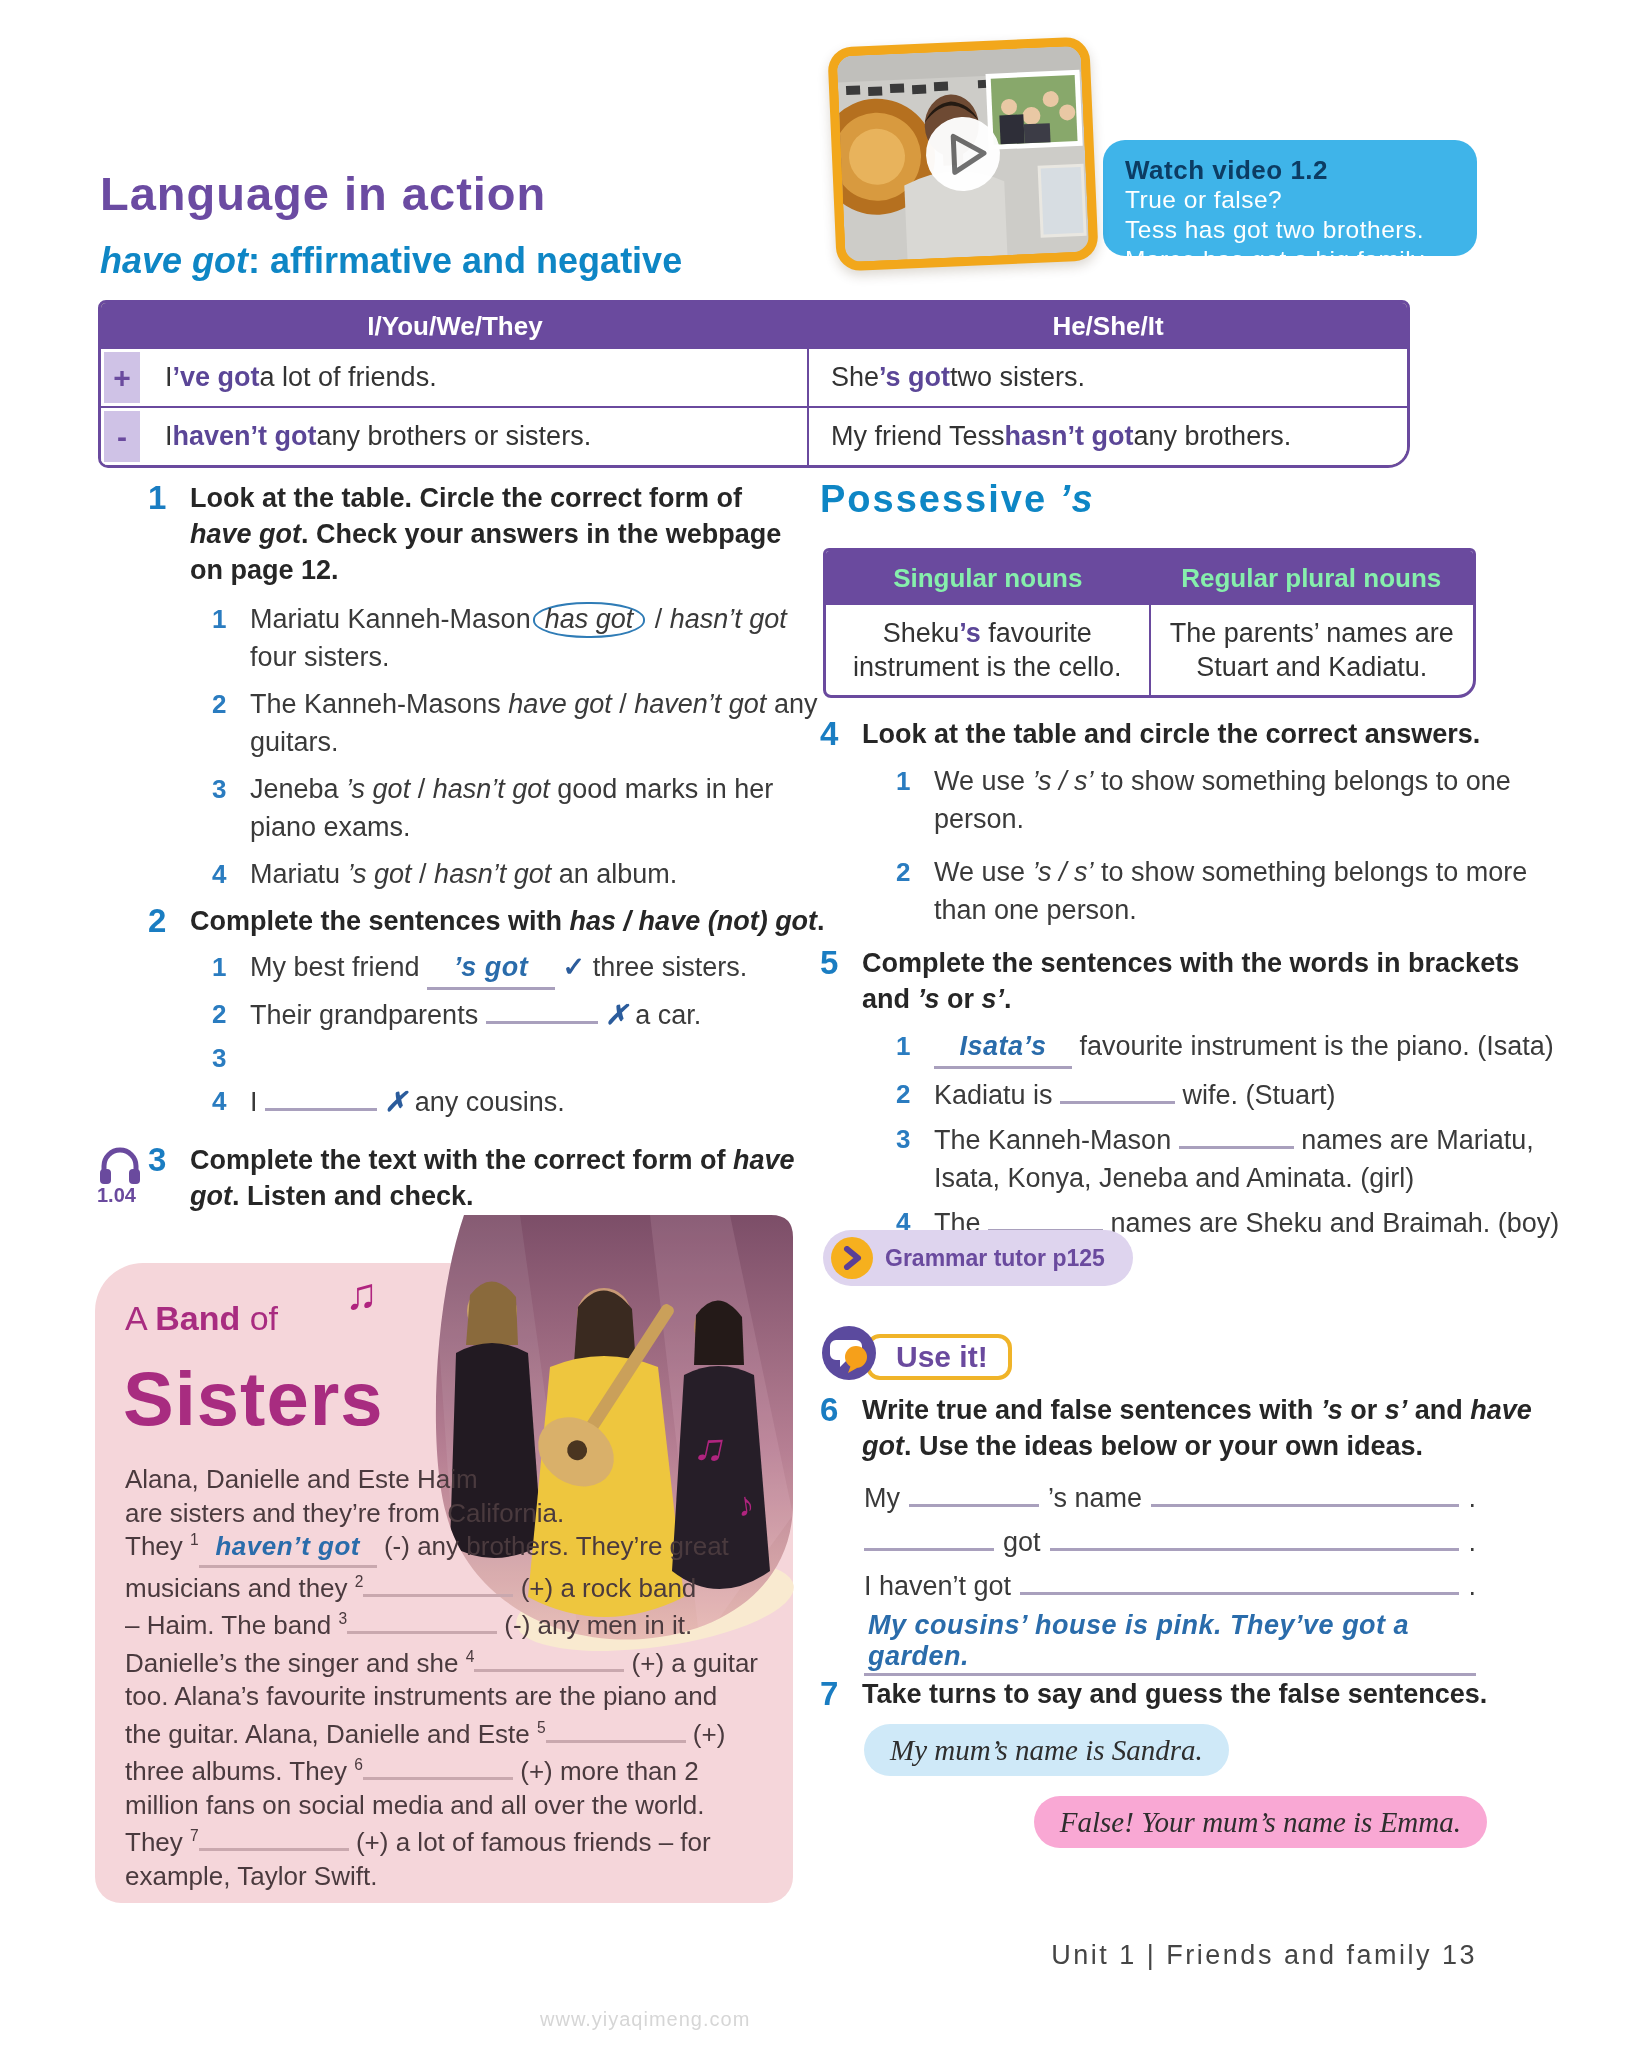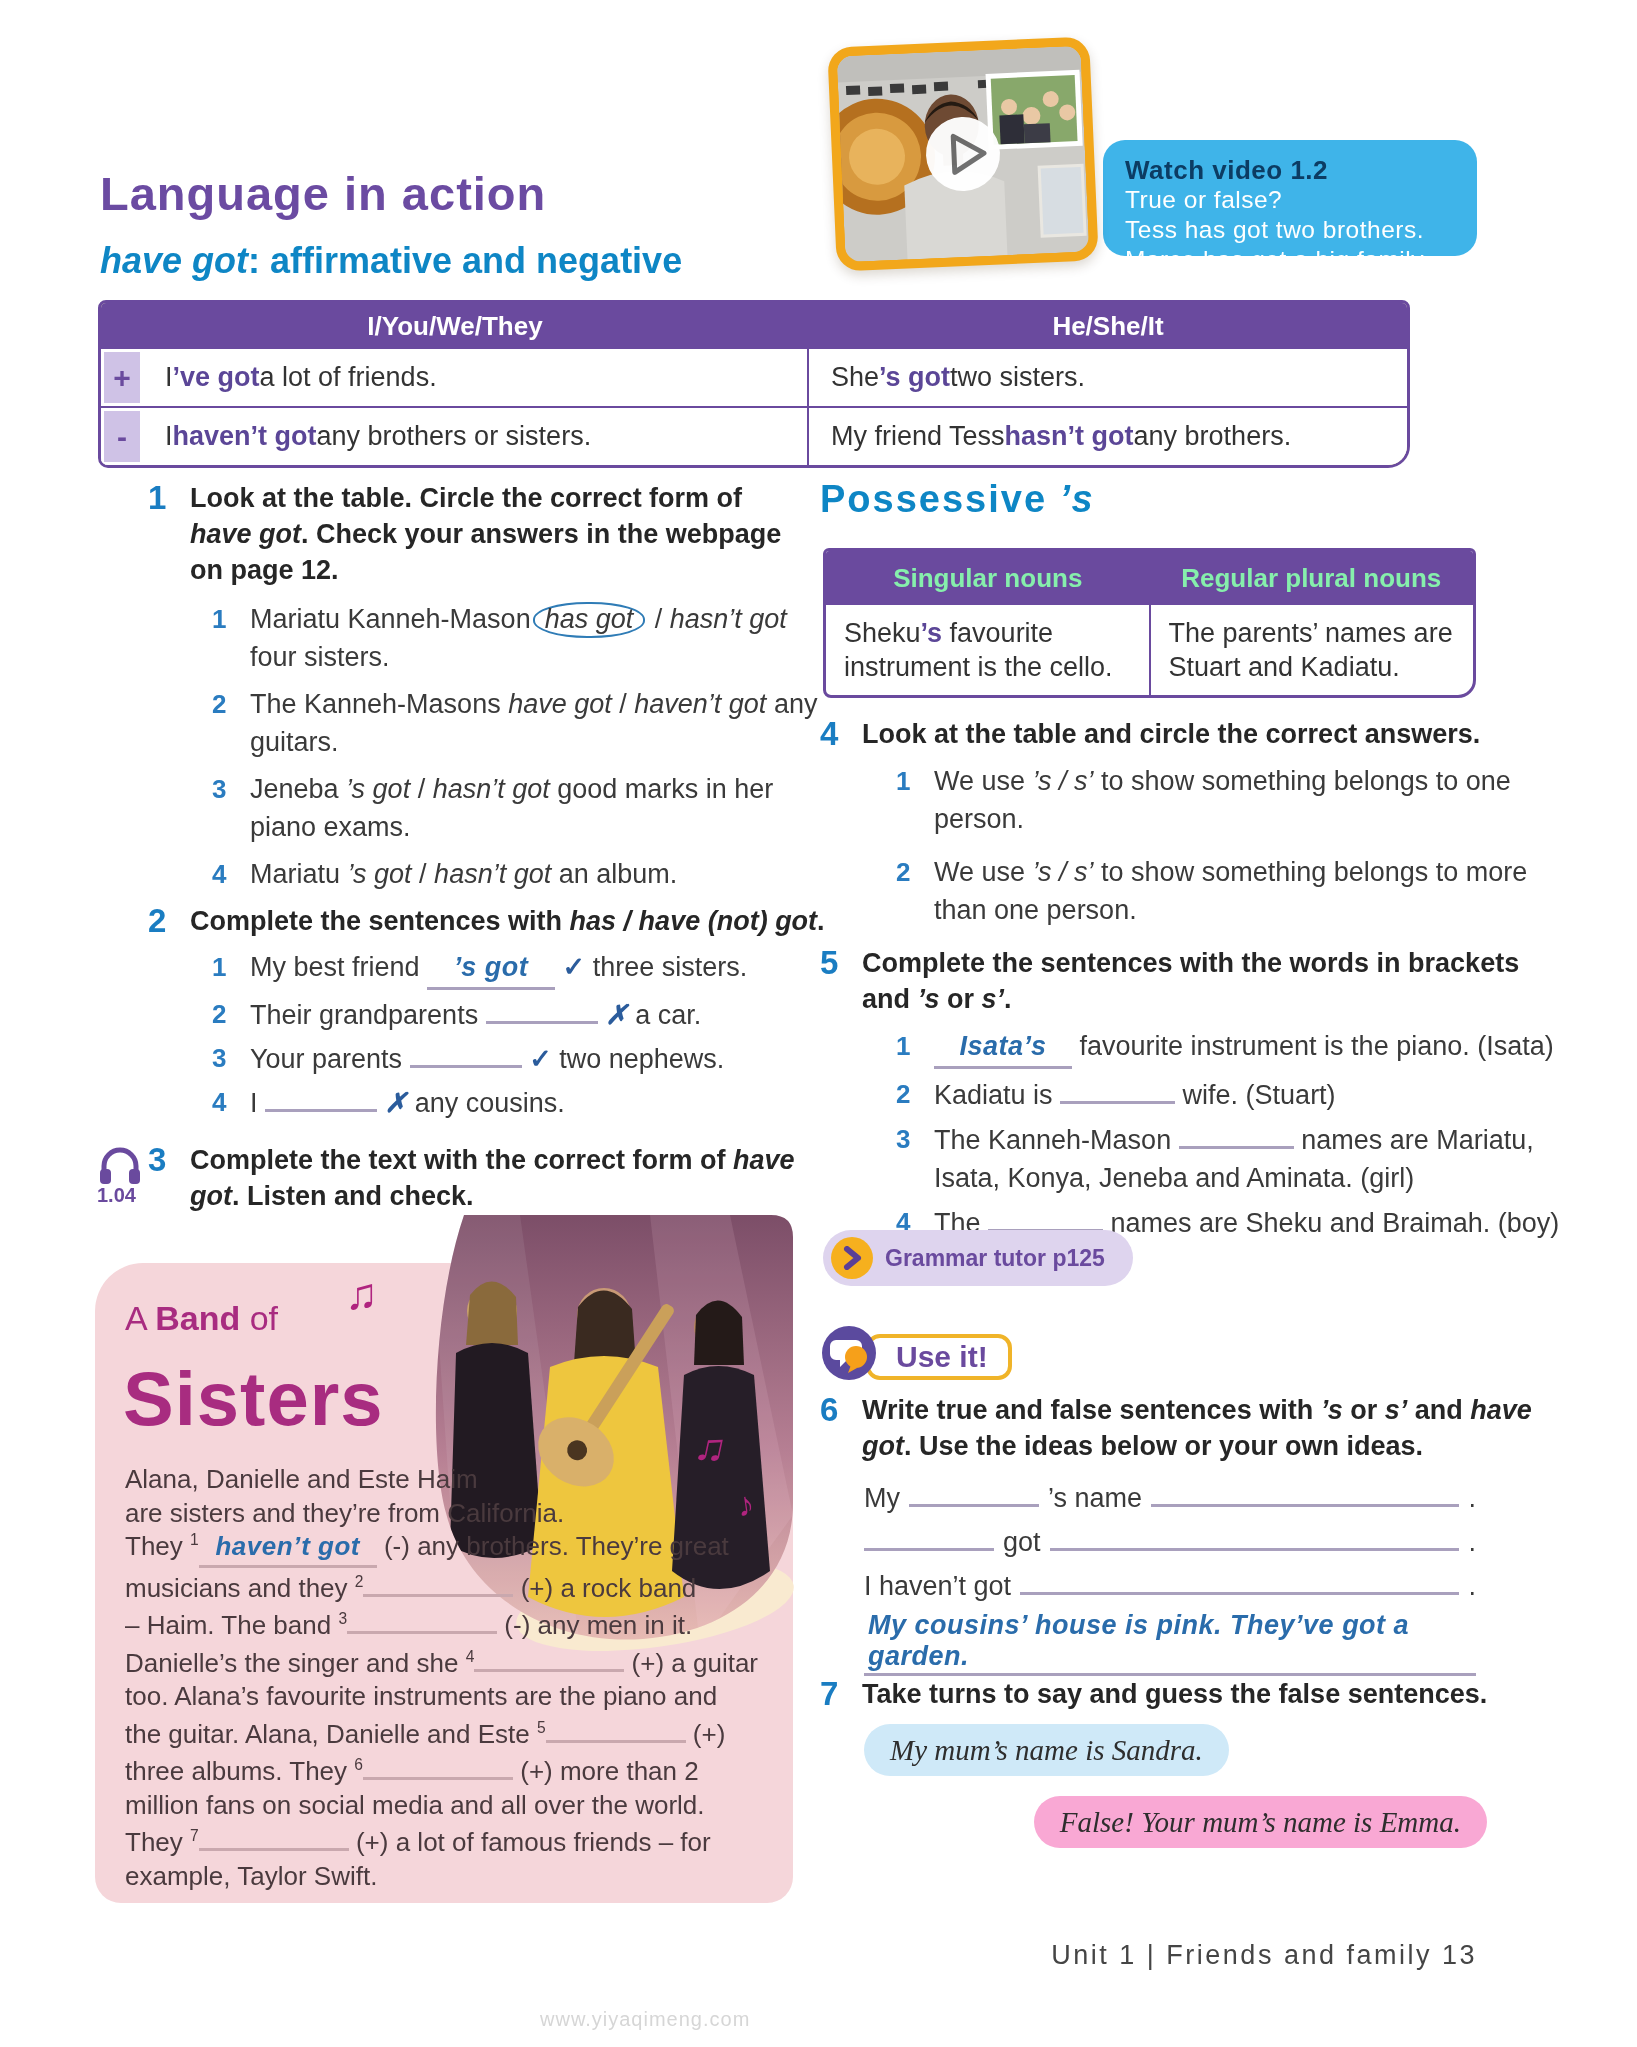--- a/index.html
+++ b/index.html
@@ -72,21 +72,21 @@
   .passage{position:absolute;left:30px;top:200px;width:655px;font-size:26px;color:#4a3a3e;line-height:33.5px;white-space:nowrap;z-index:2;}
   .note{position:absolute;color:#b0247f;z-index:2;}
   .swoosh{position:absolute;left:420px;top:300px;width:280px;height:84px;background:#f9ead0;border-radius:50%;transform:rotate(-8deg);}
   .band-photo{position:absolute;left:305px;top:-48px;width:393px;height:430px;z-index:1;}
 
   
   .poss-head{left:820px;top:478px;font-size:38px;font-weight:bold;color:#0e86c5;letter-spacing:2px;white-space:nowrap;}
   .pt{left:823px;top:548px;width:653px;border:3px solid #6a4a9e;border-radius:6px 6px 18px 8px;overflow:hidden;box-sizing:border-box;background:#fff;}
   .pt-head{display:flex;background:#6a4a9e;color:#86efac;font-weight:bold;font-size:26px;height:54px;align-items:center;}
   .pt-head div{flex:1;text-align:center;}
-  .pt-body{display:flex;}
+  .pt-body{display:flex;text-align:center;}
   .pt-cell{flex:1;padding:11px 18px;font-size:27px;line-height:34px;color:#333;white-space:nowrap;}
   .pt-cell.c1{border-right:2.5px solid #6a4a9e;}
 
   .tutor{left:823px;top:1230px;height:56px;background:#ded4ee;border-radius:28px;display:inline-flex;
          align-items:center;gap:12px;padding:0 28px 0 8px;}
   .tutor-icon{width:42px;height:42px;border-radius:50%;background:#f6b01e;display:flex;align-items:center;justify-content:center;flex:none;}
   .tutor-label{color:#6a4a9e;font-weight:bold;font-size:23px;white-space:nowrap;}
 
   .useit-icon{left:820px;top:1324px;width:58px;height:58px;z-index:3;}
   .useit-pill{left:866px;top:1334px;height:46px;border:4px solid #f0b429;border-radius:14px;background:#fff;
@@ -226,21 +226,20 @@
       <div class="item" style="margin-bottom:5px;">
         <span class="itnum">1</span>
         <div class="itext"><span>My best friend </span><span class="blank hw" style="width: 120px;">’s got</span><span> </span><span class="tick">✓</span><span> three sisters.</span></div>
       </div>
       <div class="item" style="margin-bottom:5px;">
         <span class="itnum">2</span>
         <div class="itext"><span>Their grandparents </span><span class="blank" style="width: 112px;"></span><span> </span><span class="cross">✗</span><span> a car.</span></div>
       </div>
       <div class="item" style="margin-bottom:5px;">
         <span class="itnum">3</span>
-        <div class="itext"><span>Your parents </span><span class="blank" style="width: 112px;"></span><span> </span><span class="tick">✓</span><span> two nephews.</span></div>
       </div>
       <div class="item" style="margin-bottom:5px;">
         <span class="itnum">4</span>
         <div class="itext"><span>I </span><span class="blank" style="width: 112px;"></span><span> </span><span class="cross">✗</span><span> any cousins.</span></div>
       </div>
     </div>
   </div>
 
   <div class="abs audio-icon">
     <svg width="44" height="40" viewBox="0 0 44 40">

